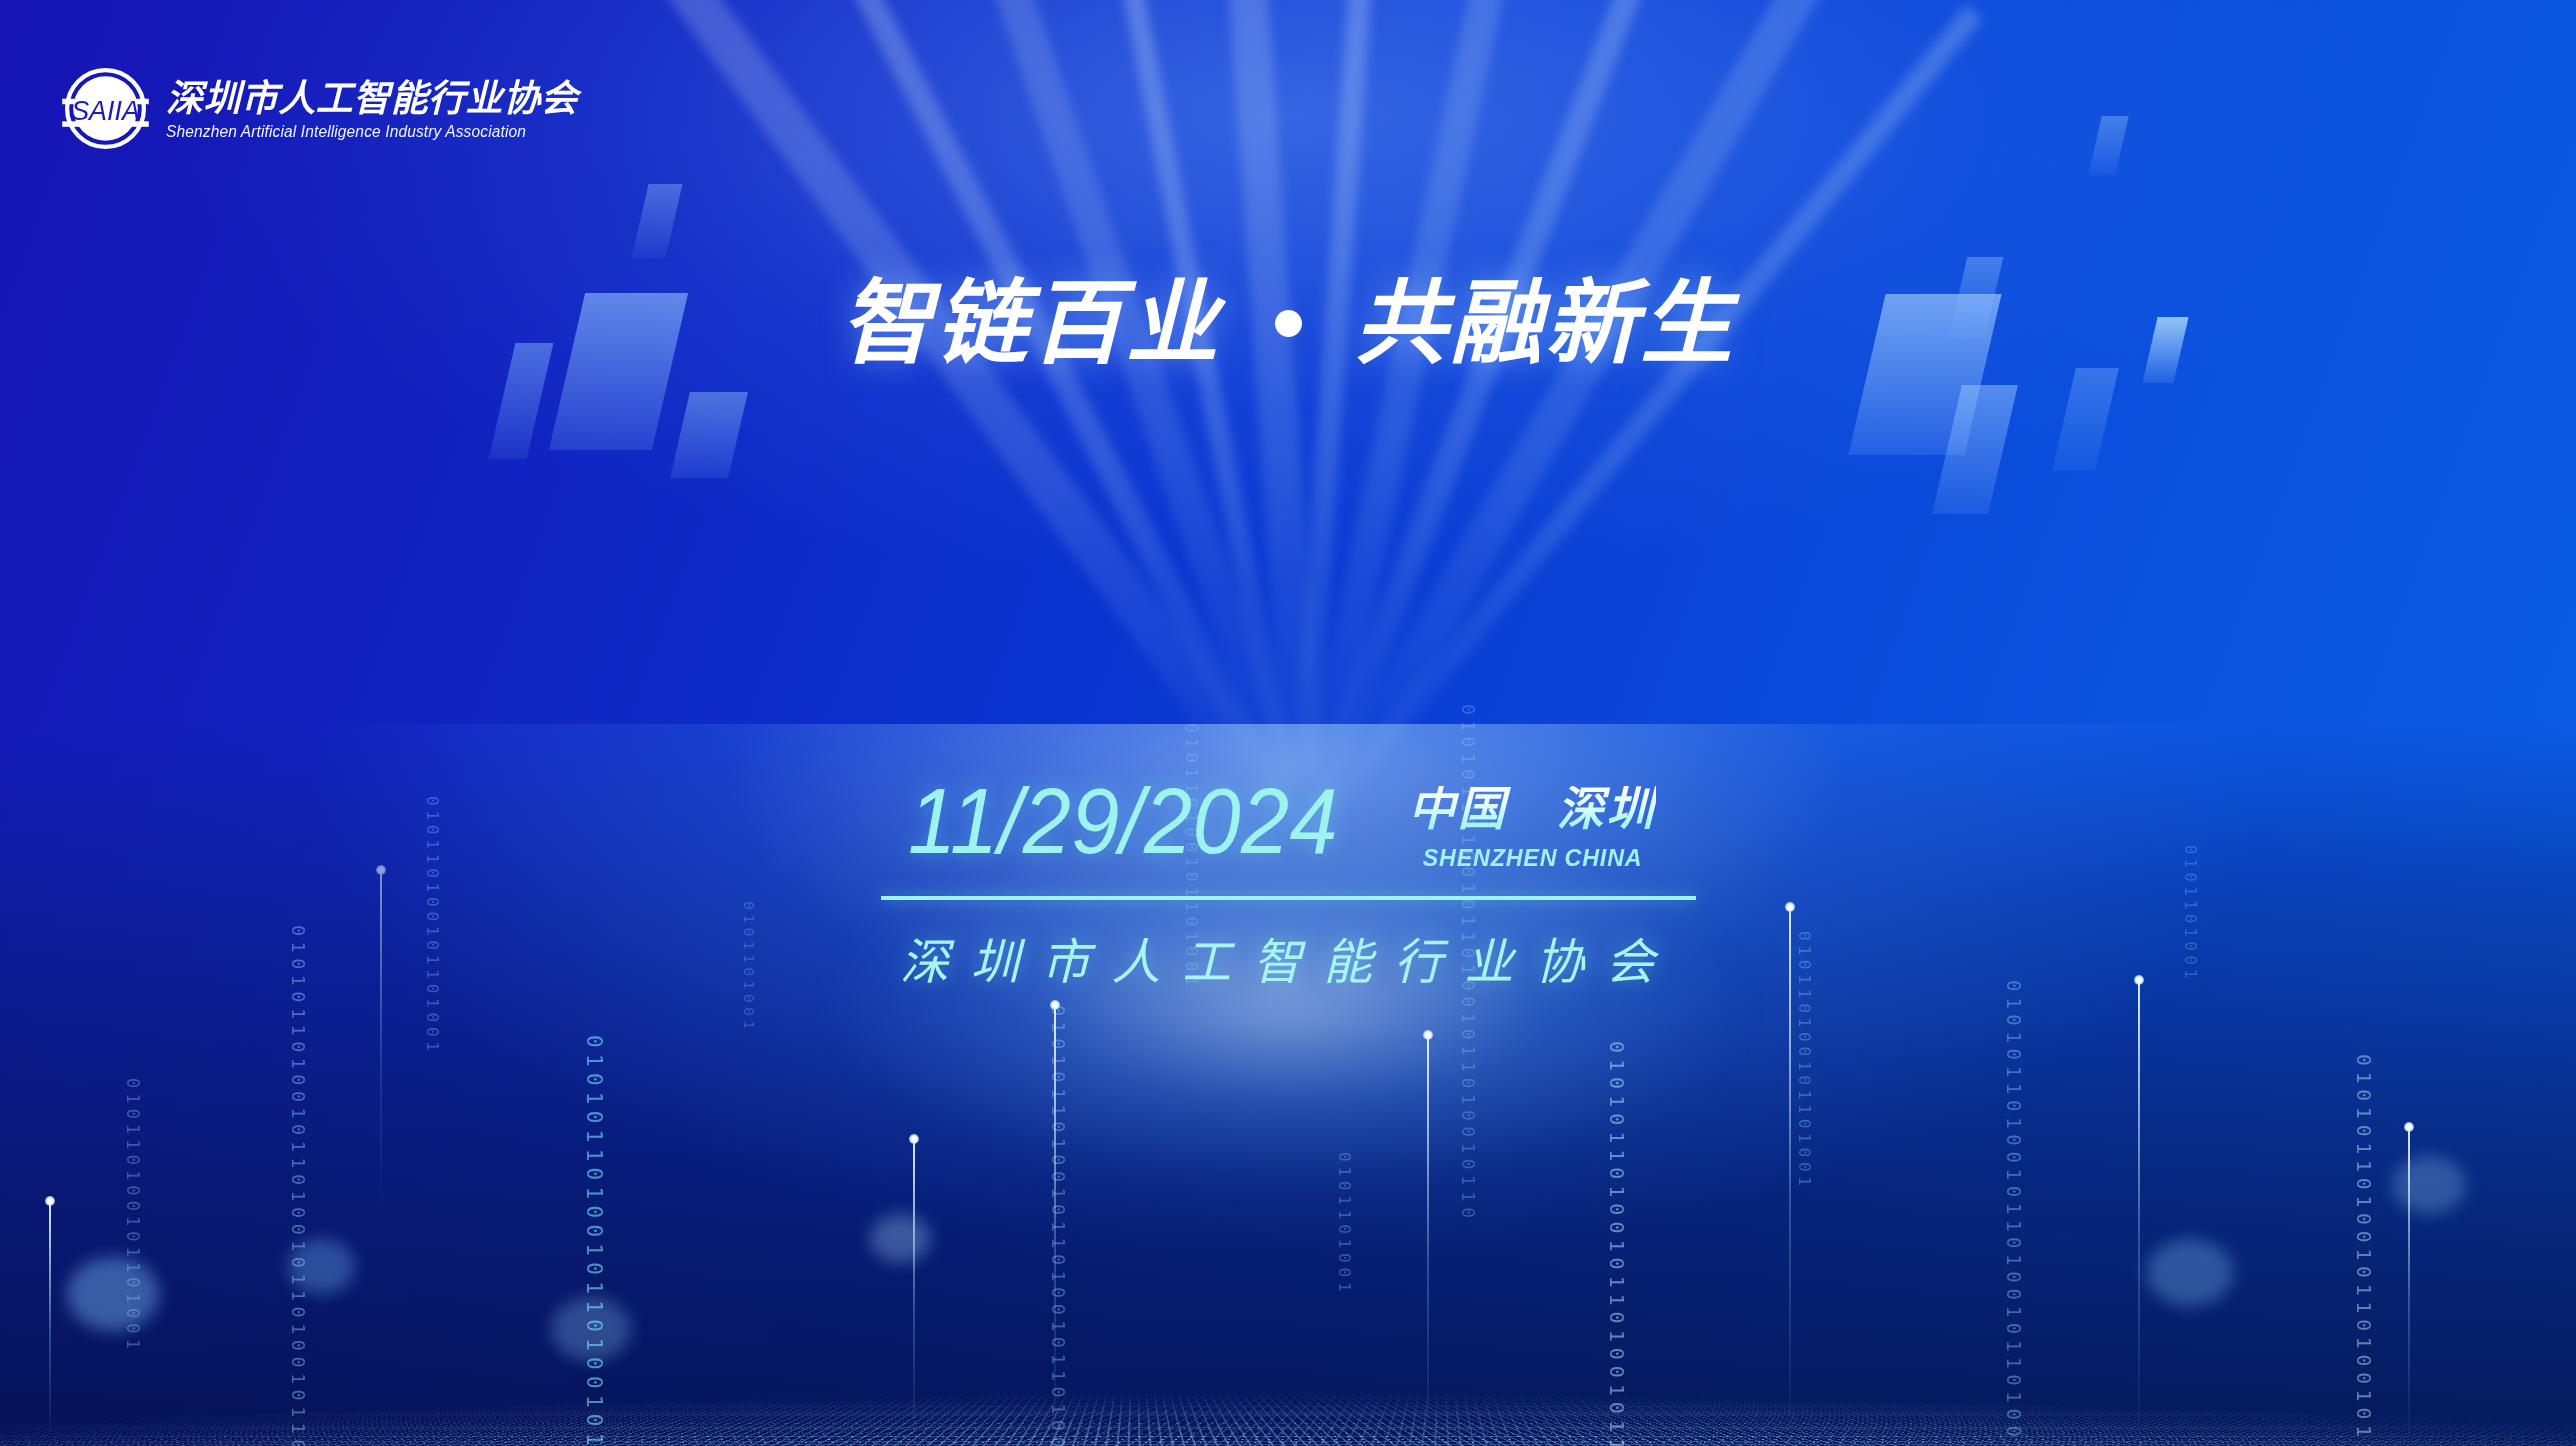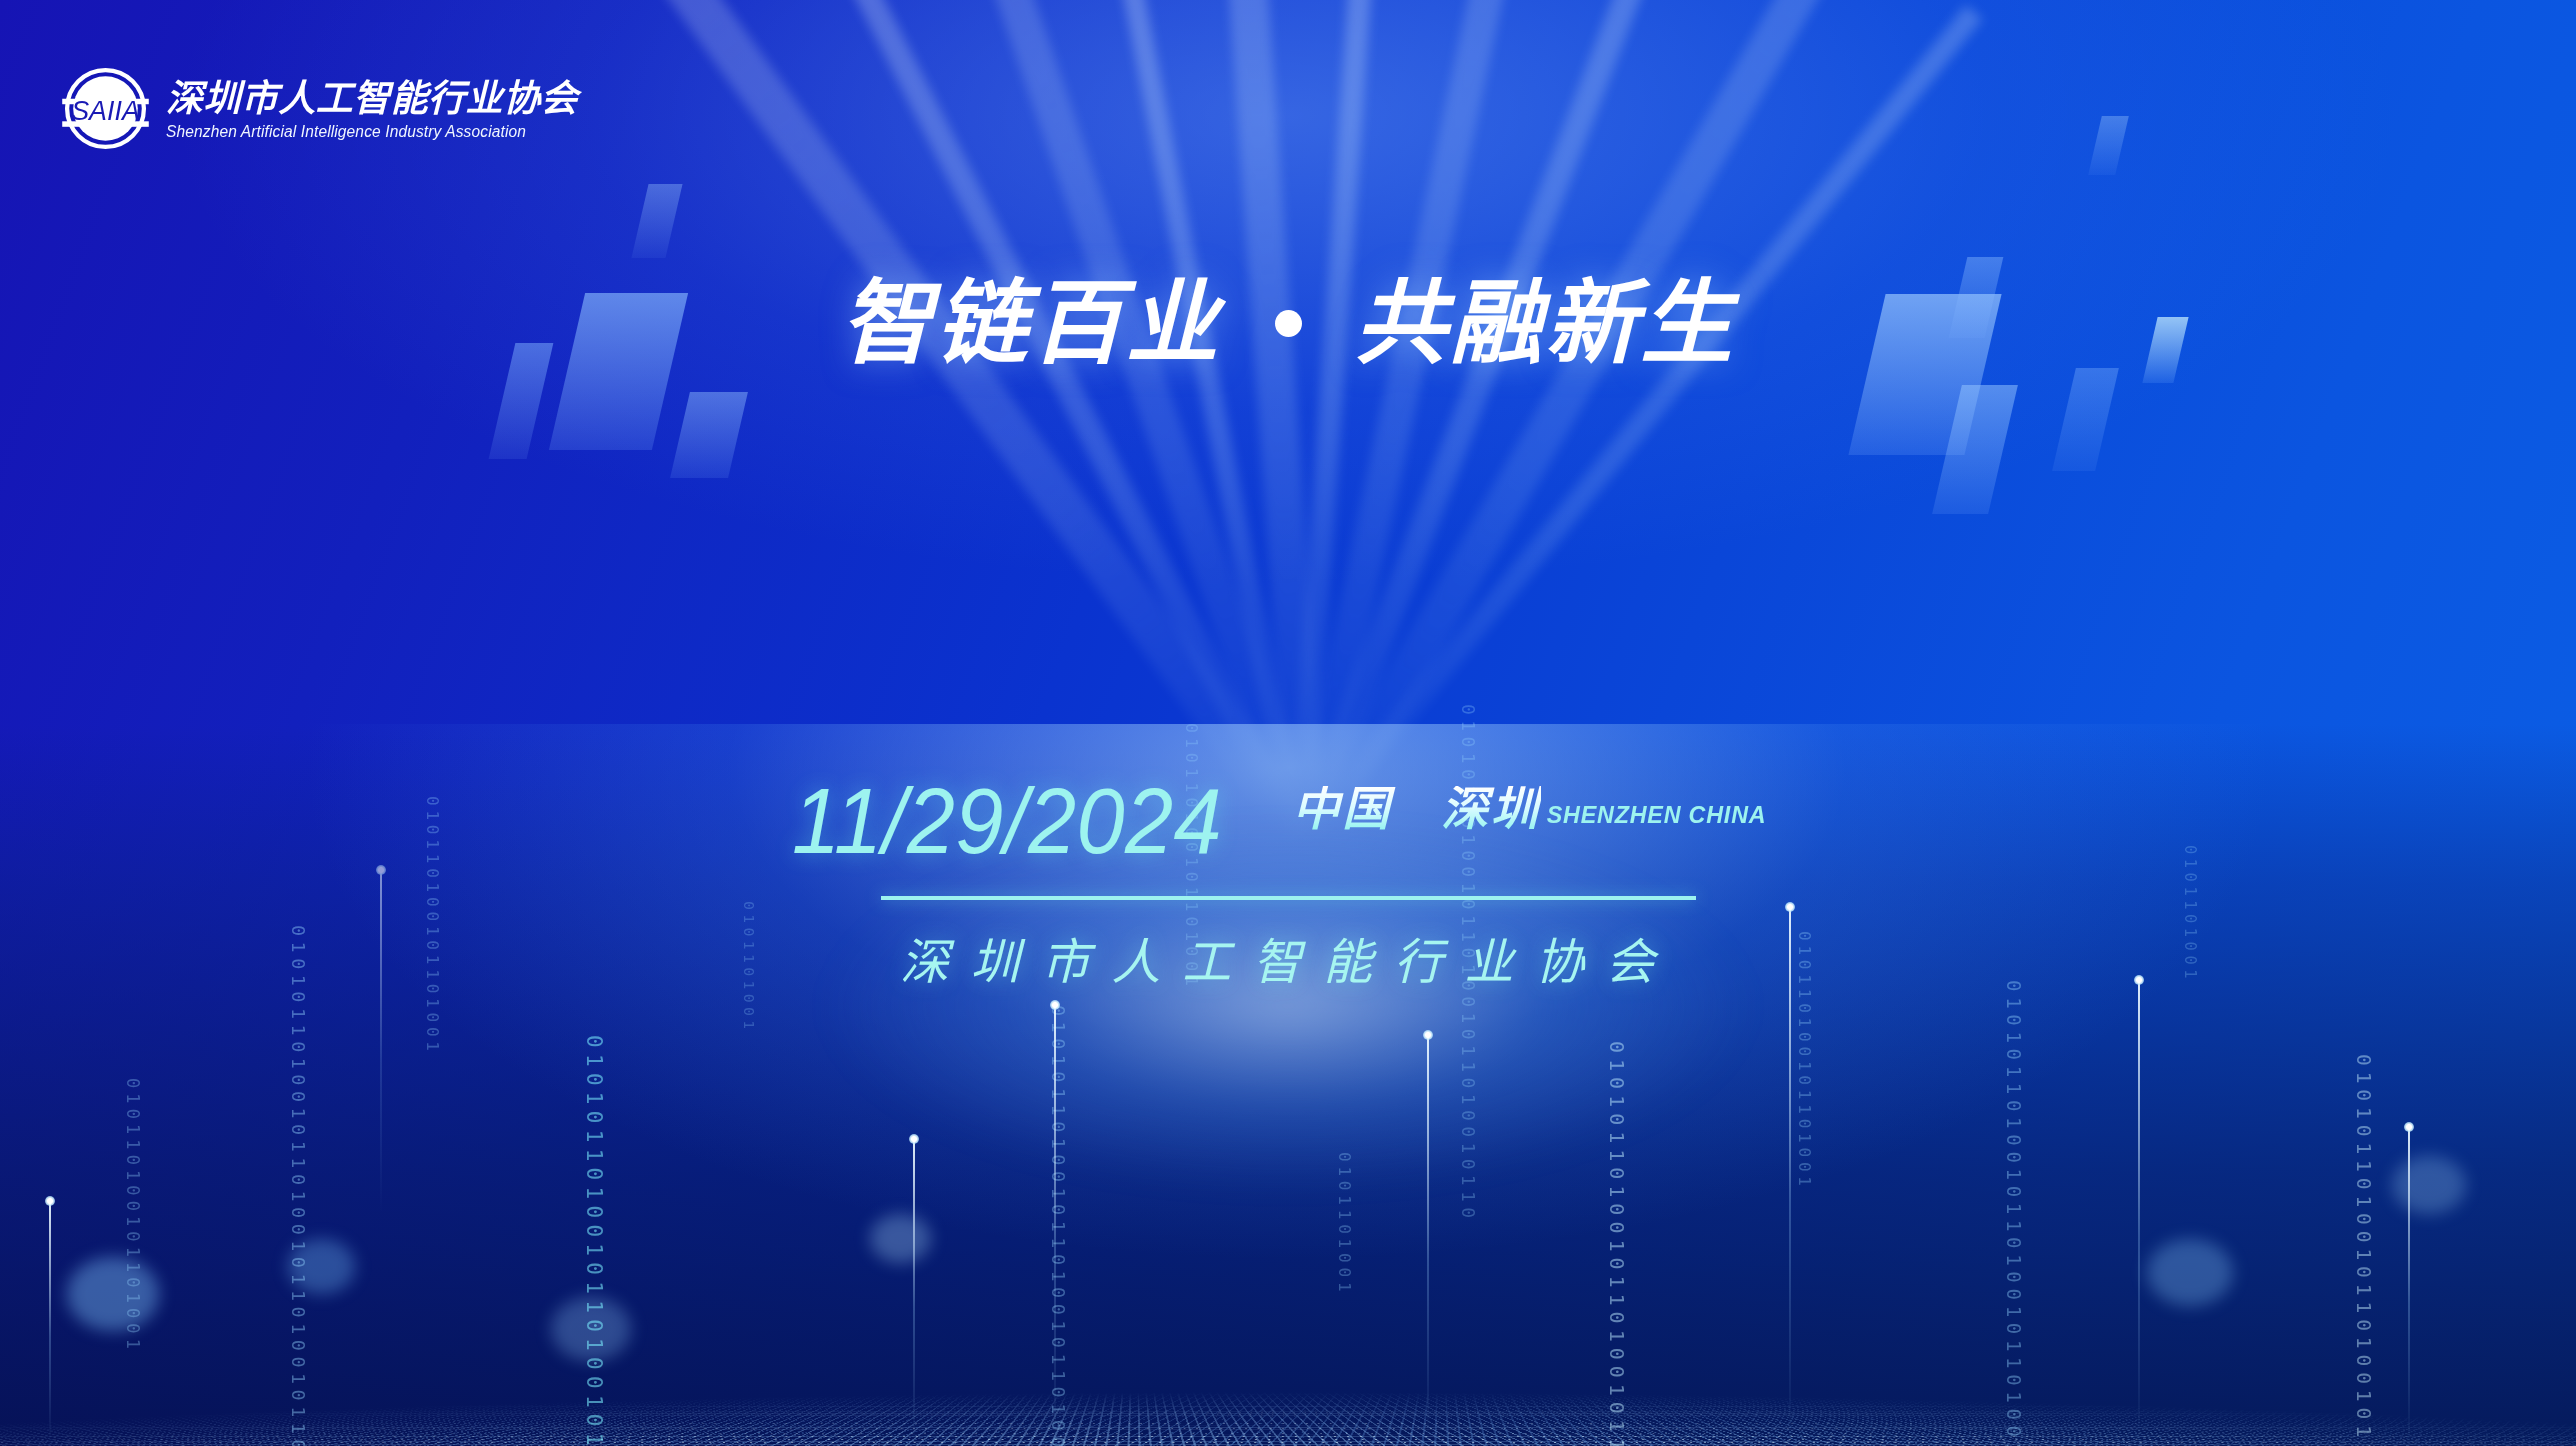--- a/index.html
+++ b/index.html
@@ -173,21 +173,21 @@
     position:absolute;left:0;right:12px;top:765px;
     display:flex;justify-content:center;margin-top:11px;
   }
   .meta-inner{display:flex;align-items:flex-start;gap:43px;}
   .date{
     font-size:92px;font-weight:300;line-height:.98;
     color:#9df3ef;letter-spacing:.004em;white-space:nowrap;
     transform:scaleX(.94);transform-origin:left top;
     text-shadow:0 0 22px rgba(110,240,240,.40);
   }
-  .loc{display:flex;flex-direction:row;align-items:center;padding-top:9.8px;}
+  .loc{display:flex;flex-direction:column;align-items:center;padding-top:9.8px;}
   .loc-cn{
     font-family:"Liberation Serif","DejaVu Serif",serif;
     font-size:47px;font-weight:700;line-height:1;
     letter-spacing:.055em;white-space:nowrap;
     background:linear-gradient(to bottom,#ffffff 0%,#d8fbff 48%,#8df3ee 100%);
     -webkit-background-clip:text;background-clip:text;
     -webkit-text-fill-color:transparent;color:transparent;
   }
   .loc-en{
     font-size:24.5px;font-weight:700;color:#9df3ef;

